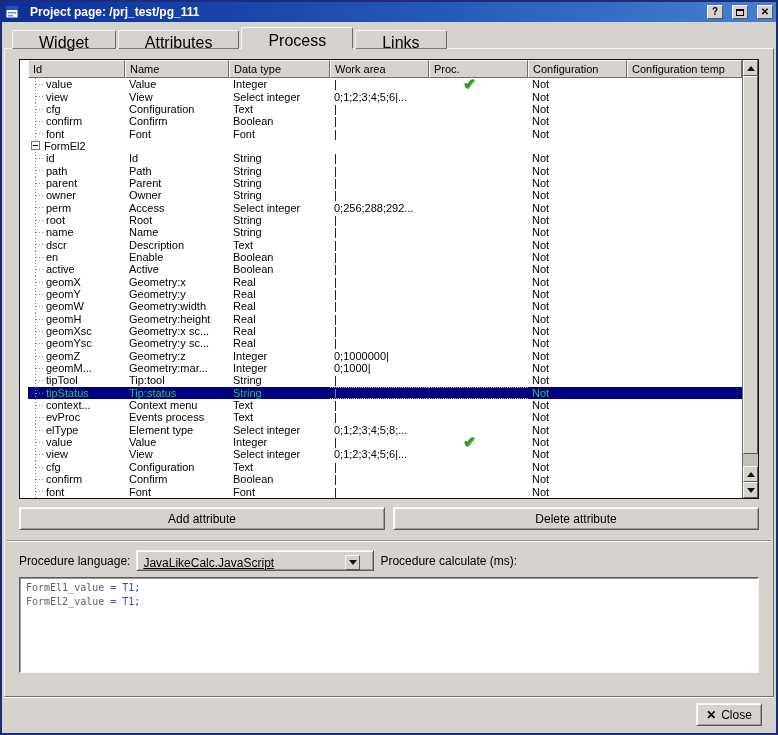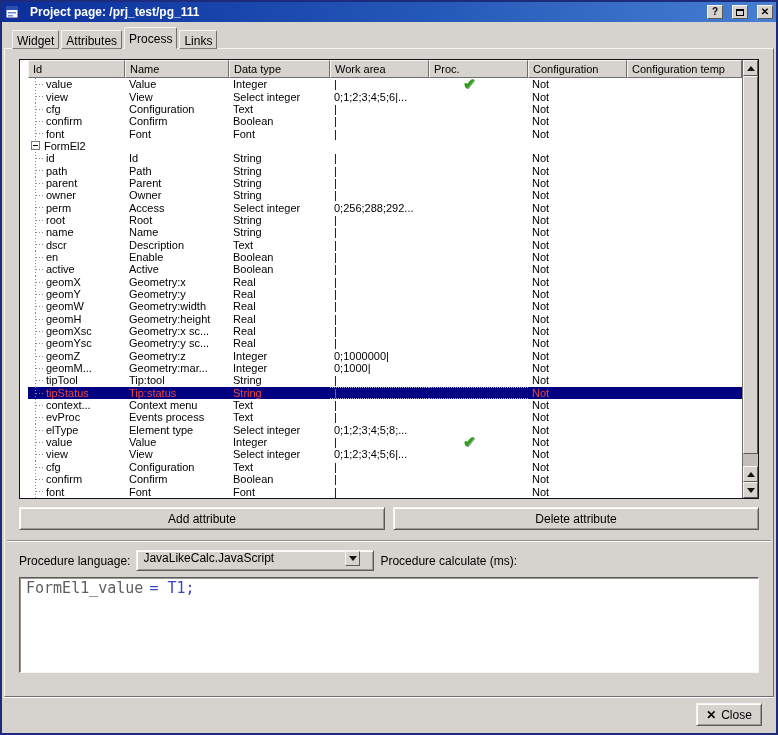--- a/index.html
+++ b/index.html
@@ -20,21 +20,21 @@
   .tb-btn{
     width:16px;height:14px;flex:none;background:#d6d3ce;
     border:1px solid;border-color:#f6f5f3 #5a5a5a #5a5a5a #f6f5f3;
     display:flex;align-items:center;justify-content:center;
     font-size:10px;font-weight:bold;line-height:10px;color:#000;
   }
   .max-glyph{width:8px;height:7px;border:1px solid #000;border-top-width:2px;display:block;}
   
   .tabs{display:flex;align-items:flex-end;margin:5px 0 -1px 10px;position:relative;z-index:2;height:22px;}
   .tab{
-    height:19px;padding:3px 4px 0;margin-right:2px;font-size:12px;white-space:nowrap;
+    height:19px;padding:3px 26px 0;margin-right:2px;font-size:16px;white-space:nowrap;
     background:#d6d3ce;border:1px solid;border-color:#f6f5f3 #6e6e6e #7a7a7a #f6f5f3;
     border-radius:2px 2px 0 0;
   }
   .tab.active{height:22px;padding-top:4px;border-bottom:1px solid #d6d3ce;}
   
   .pane{
     position:relative;z-index:1;margin:0 2px;height:649px;background:#d6d3ce;
     border:1px solid;border-color:#f6f5f3 #6e6e6e #6e6e6e #f6f5f3;
     box-shadow:0 1px 0 #ffffff;
   }
@@ -61,21 +61,21 @@
   .c-id{position:relative;}
   .c-id.child{padding-left:18px;}
   .c-id.group{padding-left:16px;}
   .tree-v{position:absolute;left:7px;top:0;bottom:0;width:1px;
     background-image:repeating-linear-gradient(to bottom,#8c8c8c 0px,#8c8c8c 1px,transparent 1px,transparent 3px);}
   .tree-h{position:absolute;left:8px;top:6px;height:1px;width:9px;
     background-image:repeating-linear-gradient(to right,#8c8c8c 0px,#8c8c8c 1px,transparent 1px,transparent 3px);}
   .expander{position:absolute;left:3px;top:1px;width:9px;height:9px;background:#fff;
     border:1px solid #7a7a7a;}
   .expander::after{content:'';position:absolute;left:1px;right:1px;top:3px;height:1px;background:#000;}
-  .row.sel{background:#000080;color:#ef4444;}
+  .row.sel{background:#000080;color:#22c55e;}
   .row.sel .c-work,.row.sel .c-proc{border-top:1px dotted #b8b8d8;border-bottom:1px dotted #b8b8d8;}
   .c-proc{overflow:visible;}
   .check{font-size:15px;font-weight:bold;color:#2f9e1c;line-height:10px;margin-left:30px;
     text-shadow:1px 1px 0 rgba(20,90,10,.55);}
   
   .sbar{width:16px;flex:none;background:#c2bfb8;border-left:1px solid #6e6e6e;
     display:flex;flex-direction:column;}
   .sbtn{height:16px;flex:none;background:#d6d3ce;border:1px solid;
     border-color:#f6f5f3 #5a5a5a #5a5a5a #f6f5f3;display:flex;align-items:center;justify-content:center;}
   .sthumb{height:378px;flex:none;background:#d6d3ce;border:1px solid;
@@ -94,35 +94,35 @@
     display:flex;align-items:center;justify-content:center;white-space:nowrap;
   }
   .sep{height:2px;margin:10px 2px 0;background:linear-gradient(#8f8f8f 50%,#ffffff 50%);}
   
   .proc-row{display:flex;align-items:center;gap:6px;margin:8px 14px 0;font-size:12px;}
   .flabel{white-space:nowrap;}
   .combo{
     width:238px;height:21px;flex:none;background:#d6d3ce;padding:0 13px 0 6px;
     border:1px solid;border-color:#f6f5f3 #5a5a5a #5a5a5a #f6f5f3;
     box-shadow:inset 1px 1px 0 #ffffff,inset -1px -1px 0 #9c9892;
-    display:flex;align-items:flex-start;font-size:12px;white-space:nowrap;overflow:hidden;
+    display:flex;align-items:flex-end;font-size:12px;white-space:nowrap;overflow:hidden;text-decoration:underline;
   }
   .combo-btn{margin-left:auto;width:15px;height:15px;flex:none;background:#d6d3ce;
     border:1px solid;border-color:#f6f5f3 #5a5a5a #5a5a5a #f6f5f3;
     display:flex;align-items:center;justify-content:center;}
   .tinput{
     flex:1;height:20px;background:#fff;padding:2px 4px;font-size:12px;font-family:inherit;
     border:1px solid;border-color:#5a5a5a #f6f5f3 #f6f5f3 #5a5a5a;
     box-shadow:inset 1px 1px 0 #9c9892;
   }
   .code{
     margin:6px 14px 0;height:96px;background:#fff;padding:3px 6px;overflow:hidden;
     border:1px solid;border-color:#5a5a5a #f6f5f3 #f6f5f3 #5a5a5a;
     box-shadow:inset 1px 1px 0 #9c9892;
-    font-family:"DejaVu Sans Mono",monospace;font-size:15px;line-height:14px;
+    font-family:"DejaVu Sans Mono",monospace;font-size:10px;line-height:14px;
   }
   .code-var{color:#606060;margin-right:6px;}
   .code-expr{color:#3c46c8;}
   
   .footer{display:flex;justify-content:flex-end;align-items:flex-start;padding:6px 14px 0 0;}
   .close-btn{
     width:66px;height:23px;background:#d6d3ce;font-size:12px;font-family:inherit;
     border:1px solid;border-color:#f6f5f3 #5a5a5a #5a5a5a #f6f5f3;
     box-shadow:inset 1px 1px 0 #ffffff,inset -1px -1px 0 #9c9892;
     display:flex;align-items:center;justify-content:center;gap:5px;
@@ -647,20 +647,21 @@
         <span>JavaLikeCalc.JavaScript</span>
         <span class="combo-btn">
             <span class="arr-down"></span>
           </span>
       </div>
       <span class="flabel">Procedure calculate (ms):</span>
     </div>
 
     <div class="code">
         <div class="code-line"><span class="code-var">FormEl1_value</span><span class="code-expr">= T1;</span></div>
+        <div class="code-line"><span class="code-var">FormEl2_value</span><span class="code-expr">= T1;</span></div>
       </div>
 
   </div>
 
   <div class="footer">
     <button class="close-btn">
       <span class="close-x">✕</span>
       <span>Close</span>
     </button>
   </div>

